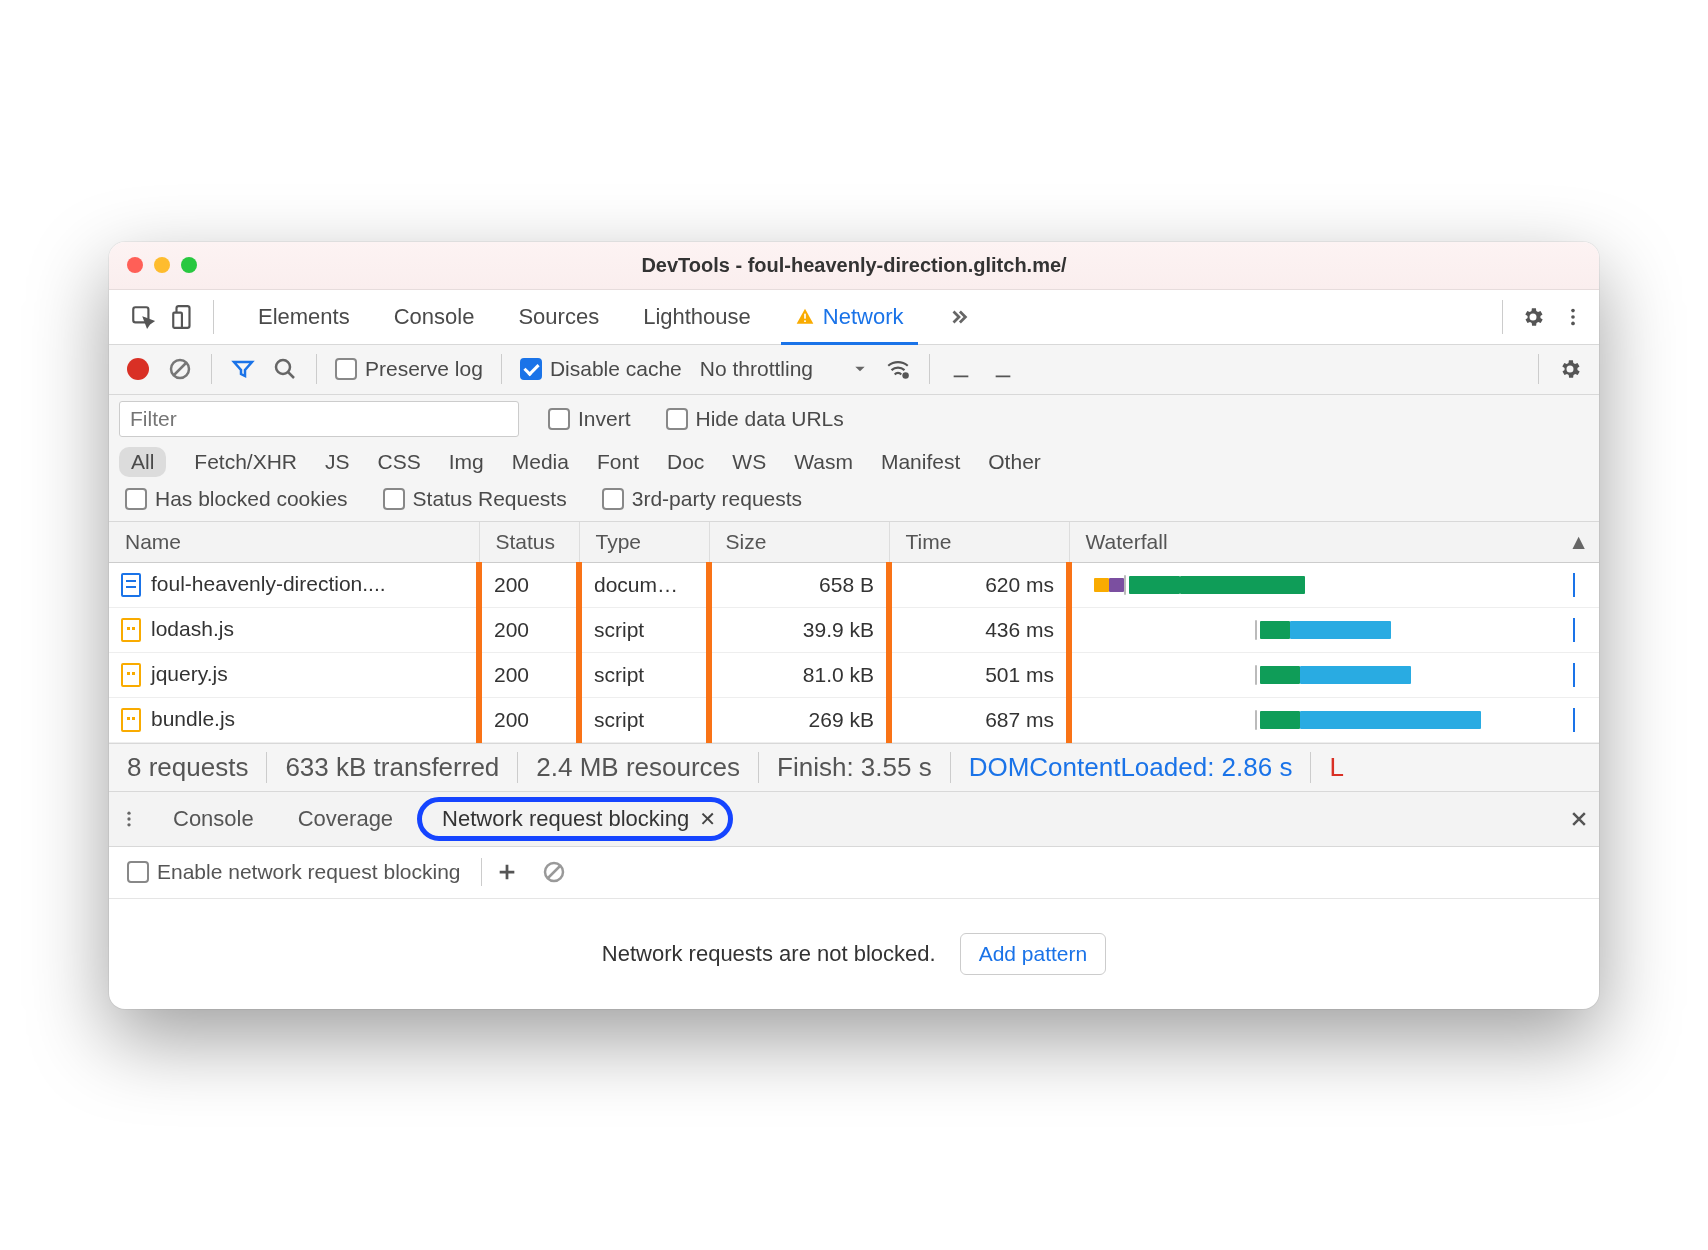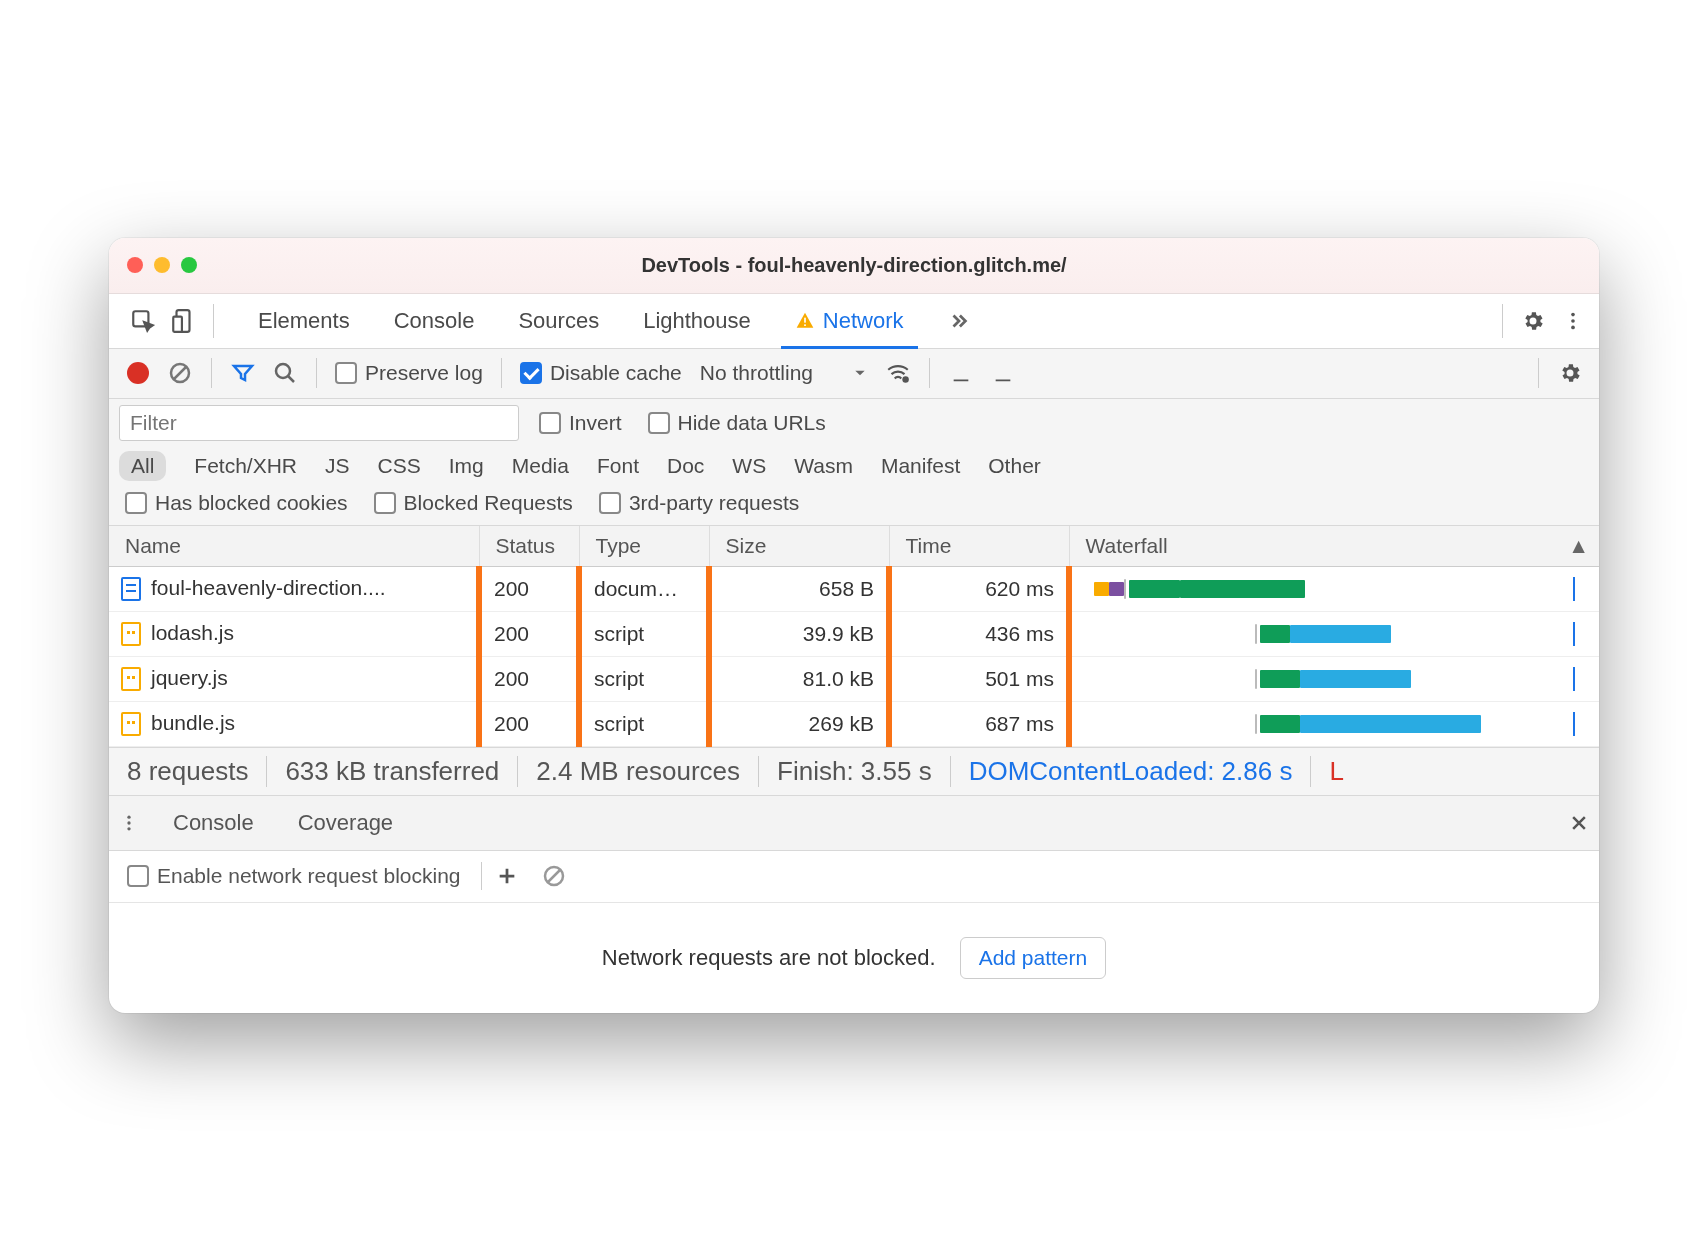--- a/index.html
+++ b/index.html
@@ -11,21 +11,21 @@
   }
   .frame {
     width: 1490px;
     border-radius: 16px;
     overflow: hidden;
     box-shadow: 0 30px 80px rgba(0,0,0,0.38), 0 0 0 1px rgba(0,0,0,0.05);
     background: #fff;
   }
   
   .titlebar {
-    height: 56px;
+    height: 48px;
     background: linear-gradient(#fdf3f3, #faeeee);
     display: flex; align-items: center;
     position: relative;
     border-bottom: 1px solid #e6dcdc;
   }
   .traffic { display: flex; gap: 11px; margin-left: 18px; }
   .dot { width: 16px; height: 16px; border-radius: 50%; }
   .dot.red { background: #ff5f57; }
   .dot.yellow { background: #febc2e; }
   .dot.green { background: #28c840; }
@@ -58,21 +58,21 @@
   .toolbar .sep { width:1px; height:30px; background:#ccc; margin: 0 8px; }
   .record-dot { width: 22px; height:22px; border-radius:50%; background:#d93025; }
   .chk { display:flex; align-items:center; gap: 8px; padding: 0 6px;}
   .checkbox { width:22px; height:22px; border:2px solid #888; border-radius:4px; position:relative; background:#fff;}
   .checkbox.checked { background:#1a73e8; border-color:#1a73e8; }
   .checkbox.checked::after { content:""; position:absolute; left:5px; top:1px; width:6px; height:11px; border:solid #fff; border-width:0 3px 3px 0; transform:rotate(45deg); }
   .throttle { display:flex; align-items:center; gap:10px; padding: 0 8px;}
 
   
   .filterbar { padding: 6px 10px 10px 10px; border-bottom: 1px solid #d8d8d8; background:#f5f5f5; font-size:21px; color:#4a4a4a;}
-  .filterrow { display:flex; align-items:center; gap: 14px; margin-bottom: 10px;}
+  .filterrow { display:flex; align-items:center; gap: 23px; margin-bottom: 10px;}
   .filterrow:last-child { margin-bottom: 0;}
   .filter-input { width: 400px; height: 36px; background:#fff; border:1px solid #ccc; border-radius:3px; padding: 0 10px; font-size:21px; color:#888;}
   .chips { display:flex; gap: 4px; flex-wrap:wrap; align-items:center;margin-top:8px;}
   .chip { padding: 3px 12px; border-radius: 10px; cursor:pointer;}
   .chip.active { background:#dcdcdc; }
 
   
   .nettable { width:100%; border-collapse: collapse; font-size: 21px; color:#333; }
   .nettable th { text-align:left; font-weight:400; color:#555; background:#f3f3f3; border-bottom: 1px solid #ccc; border-right:1px solid #ddd; padding:8px 16px; position:relative;}
   .nettable th:last-child { border-right:none; }
@@ -286,21 +286,21 @@
       <span class="chip">Manifest</span>
       <span class="chip">Other</span>
     </div>
     <div class="filterrow">
       <div class="chk">
           <div class="checkbox"></div>
           <span>Has blocked cookies</span>
         </div>
       <div class="chk">
           <div class="checkbox"></div>
-          <span>Blocked Requests</span>
+          <span>Status Requests</span>
         </div>
       <div class="chk">
           <div class="checkbox"></div>
           <span>3rd-party requests</span>
         </div>
     </div>
   </div>
 
   <table class="nettable">
     <thead>
@@ -395,20 +395,24 @@
           <circle cx="12" cy="12" r="2"></circle>
           <circle cx="12" cy="19" r="2"></circle>
         </svg>
     </div>
     <div class="dtab">
         <span>Console</span>
       </div>
     <div class="dtab">
         <span>Coverage</span>
       </div>
+    <div class="dtab highlight">
+      <span>Network request blocking</span>
+      <span class="closex">✕</span>
+    </div>
     <div class="spacer"></div>
     <div class="iconbtn">
       <svg width="20" height="20" viewBox="0 0 24 24" stroke="#555" stroke-width="3" fill="none">
           <path d="M5 5l14 14M19 5L5 19"></path>
         </svg>
     </div>
   </div>
 
   <div class="drawer-bar">
     <div class="chk">

